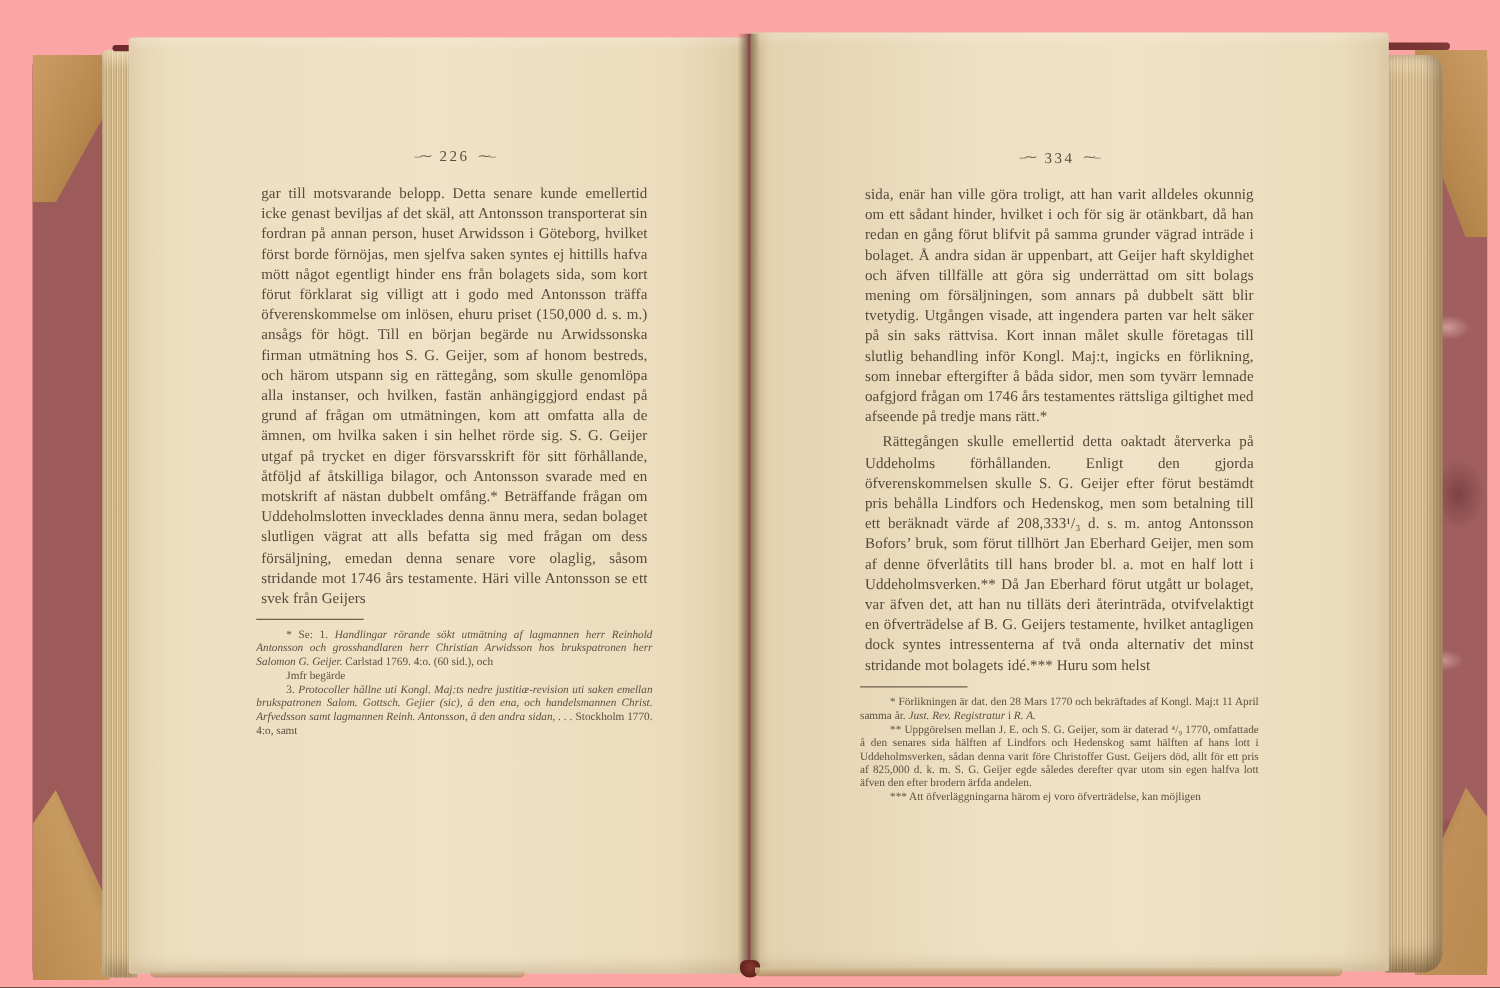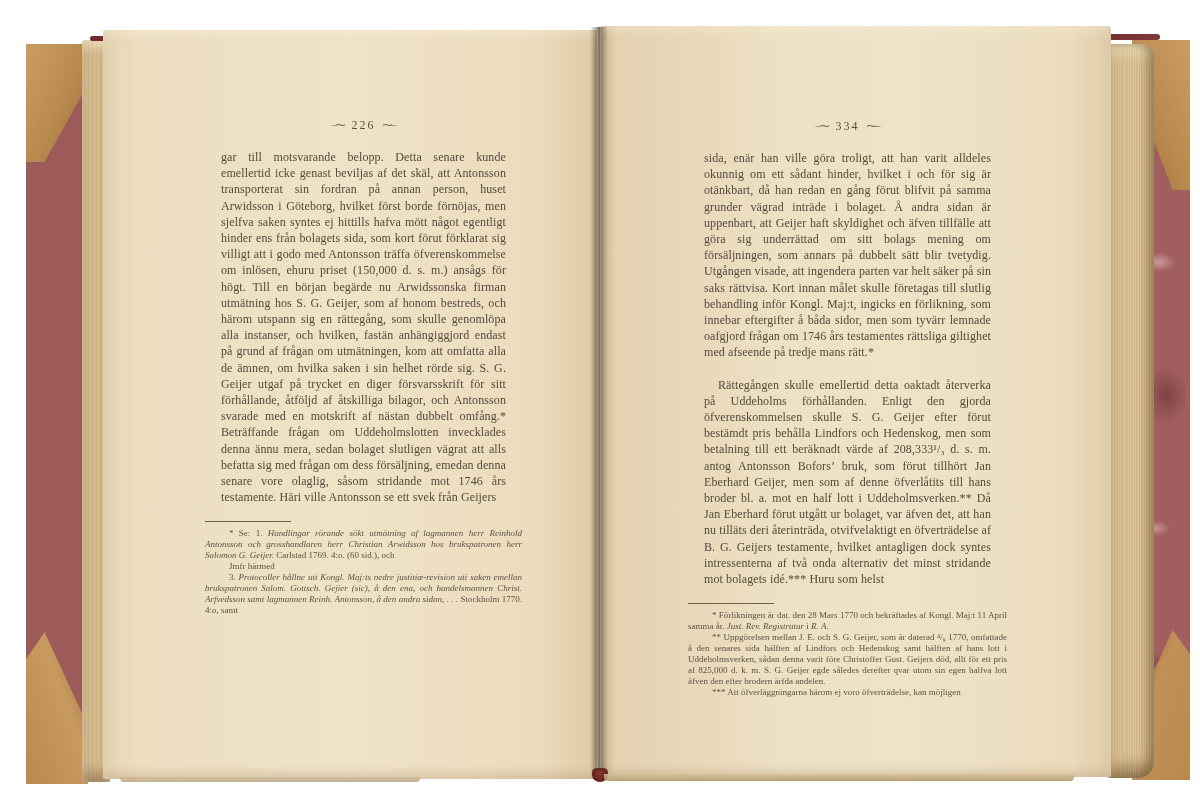--- a/index.html
+++ b/index.html
@@ -1,16 +1,16 @@
 <!DOCTYPE html>
 <html><head>
 <meta charset="utf-8">
 <style>
   html,body{margin:0;padding:0;background:#0b0807;}
-  .stage{position:relative;width:1200px;height:790px;background:#ffffff;overflow:hidden;
+  .stage{position:relative;width:1200px;height:790px;background:#fca5a5;overflow:hidden;
          font-family:"Liberation Serif","DejaVu Serif",serif;}
 
   
   .cover{position:absolute;}
   .cover-left{left:26px;top:44px;width:62px;height:740px;border-radius:8px 0 0 8px;
     background-color:#9c5a58;
     background-image:
       radial-gradient(ellipse 26px 12px at 55% 12%, #c59190 0%, rgba(197,145,144,0) 70%),
       radial-gradient(ellipse 30px 40px at 30% 35%, #7d4344 0%, rgba(125,67,68,0) 70%),
       radial-gradient(ellipse 22px 10px at 70% 52%, #c89headersafe 0%, rgba(0,0,0,0) 0%),
@@ -66,21 +66,21 @@
     background:linear-gradient(180deg,#d3bd94,#a1855a);border-radius:0 0 4px 4px;opacity:.7;}
 
   
   .text-col{position:absolute;color:#55483a;}
   .col-left{left:205px;top:118px;width:317px;}
   .col-right{left:688px;top:119px;width:319px;}
   .page-head{text-align:center;font-size:12px;letter-spacing:2px;color:#5b4e3f;margin-bottom:13px;}
   .page-head .orn{font-size:10px;letter-spacing:-1px;color:#6e6050;position:relative;top:-1px;}
   .page-head .num{padding:0 7px;}
   .body-text{font-size:12px;line-height:16.2px;text-align:justify;letter-spacing:.1px;}
-  .body-text p{margin:16px;}
+  .body-text p{margin:4px;}
   .body-text p.indent{text-indent:14px;}
   .fn-rule{width:86px;border:none;border-top:1px solid #6f604e;margin:9px 0 6px 0;}
   .footnotes{font-size:9px;line-height:10.9px;text-align:justify;color:#5d5042;}
   .footnotes p{margin:0;text-indent:24px;}
   .footnotes .it{font-style:italic;}
 </style>
 </head>
 <body>
 
 <div class="stage">
@@ -103,21 +103,21 @@
   <div class="text-col col-left">
     <div class="page-head">
       <span class="orn">–⁓</span><span class="num">226</span><span class="orn">⁓–</span>
     </div>
     <div class="body-text">
         <p>gar till motsvarande belopp.  Detta senare kunde emellertid icke genast beviljas af det skäl, att Antonsson transporterat sin fordran på annan person, huset Arwidsson i Göteborg, hvilket först borde förnöjas, men sjelfva saken syntes ej hittills hafva mött något egentligt hinder ens från bolagets sida, som kort förut förklarat sig villigt att i godo med Antonsson träffa öfverenskommelse om inlösen, ehuru priset (150,000 d. s. m.) ansågs för högt.  Till en början begärde nu Arwidssonska firman utmätning hos S. G. Geijer, som af honom bestreds, och härom utspann sig en rättegång, som skulle genomlöpa alla instanser, och hvilken, fastän anhängiggjord endast på grund af frågan om utmätningen, kom att omfatta alla de ämnen, om hvilka saken i sin helhet rörde sig.  S. G. Geijer utgaf på trycket en diger försvarsskrift för sitt förhållande, åtföljd af åtskilliga bilagor, och Antonsson svarade med en motskrift af nästan dubbelt omfång.*  Beträffande frågan om Uddeholmslotten invecklades denna ännu mera, sedan bolaget slutligen vägrat att alls befatta sig med frågan om dess försäljning, emedan denna senare vore olaglig, såsom stridande mot 1746 års testamente.  Häri ville Antonsson se ett svek från Geijers</p>
       </div>
     <hr class="fn-rule">
     <div class="footnotes">
         <p><span>* Se: 1. </span><span class="it">Handlingar rörande sökt utmätning af lagmannen herr Reinhold Antonsson och grosshandlaren herr Christian Arwidsson hos brukspatronen herr Salomon G. Geijer.</span><span>  Carlstad 1769.  4:o.  (60 sid.), och</span></p>
-        <p><span>Jmfr härmed</span></p>
+        <p><span>Jmfr begärde</span></p>
         <p><span>3.  </span><span class="it">Protocoller hållne uti Kongl. Maj:ts nedre justitiæ-revision uti saken emellan brukspatronen Salom. Gottsch. Gejier (sic), å den ena, och handelsmannen Christ. Arfvedsson samt lagmannen Reinh. Antonsson, å den andra sidan, . . .</span><span>  Stockholm 1770.  4:o, samt</span></p>
       </div>
   </div>
 
   <div class="text-col col-right">
     <div class="page-head">
       <span class="orn">–⁓</span><span class="num">334</span><span class="orn">⁓–</span>
     </div>
     <div class="body-text">
         <p>sida, enär han ville göra troligt, att han varit alldeles okunnig om ett sådant hinder, hvilket i och för sig är otänkbart, då han redan en gång förut blifvit på samma grunder vägrad inträde i bolaget.  Å andra sidan är uppenbart, att Geijer haft skyldighet och äfven tillfälle att göra sig underrättad om sitt bolags mening om försäljningen, som annars på dubbelt sätt blir tvetydig.  Utgången visade, att ingendera parten var helt säker på sin saks rättvisa.  Kort innan målet skulle företagas till slutlig behandling inför Kongl. Maj:t, ingicks en förlikning, som innebar eftergifter å båda sidor, men som tyvärr lemnade oafgjord frågan om 1746 års testamentes rättsliga giltighet med afseende på tredje mans rätt.*</p>

